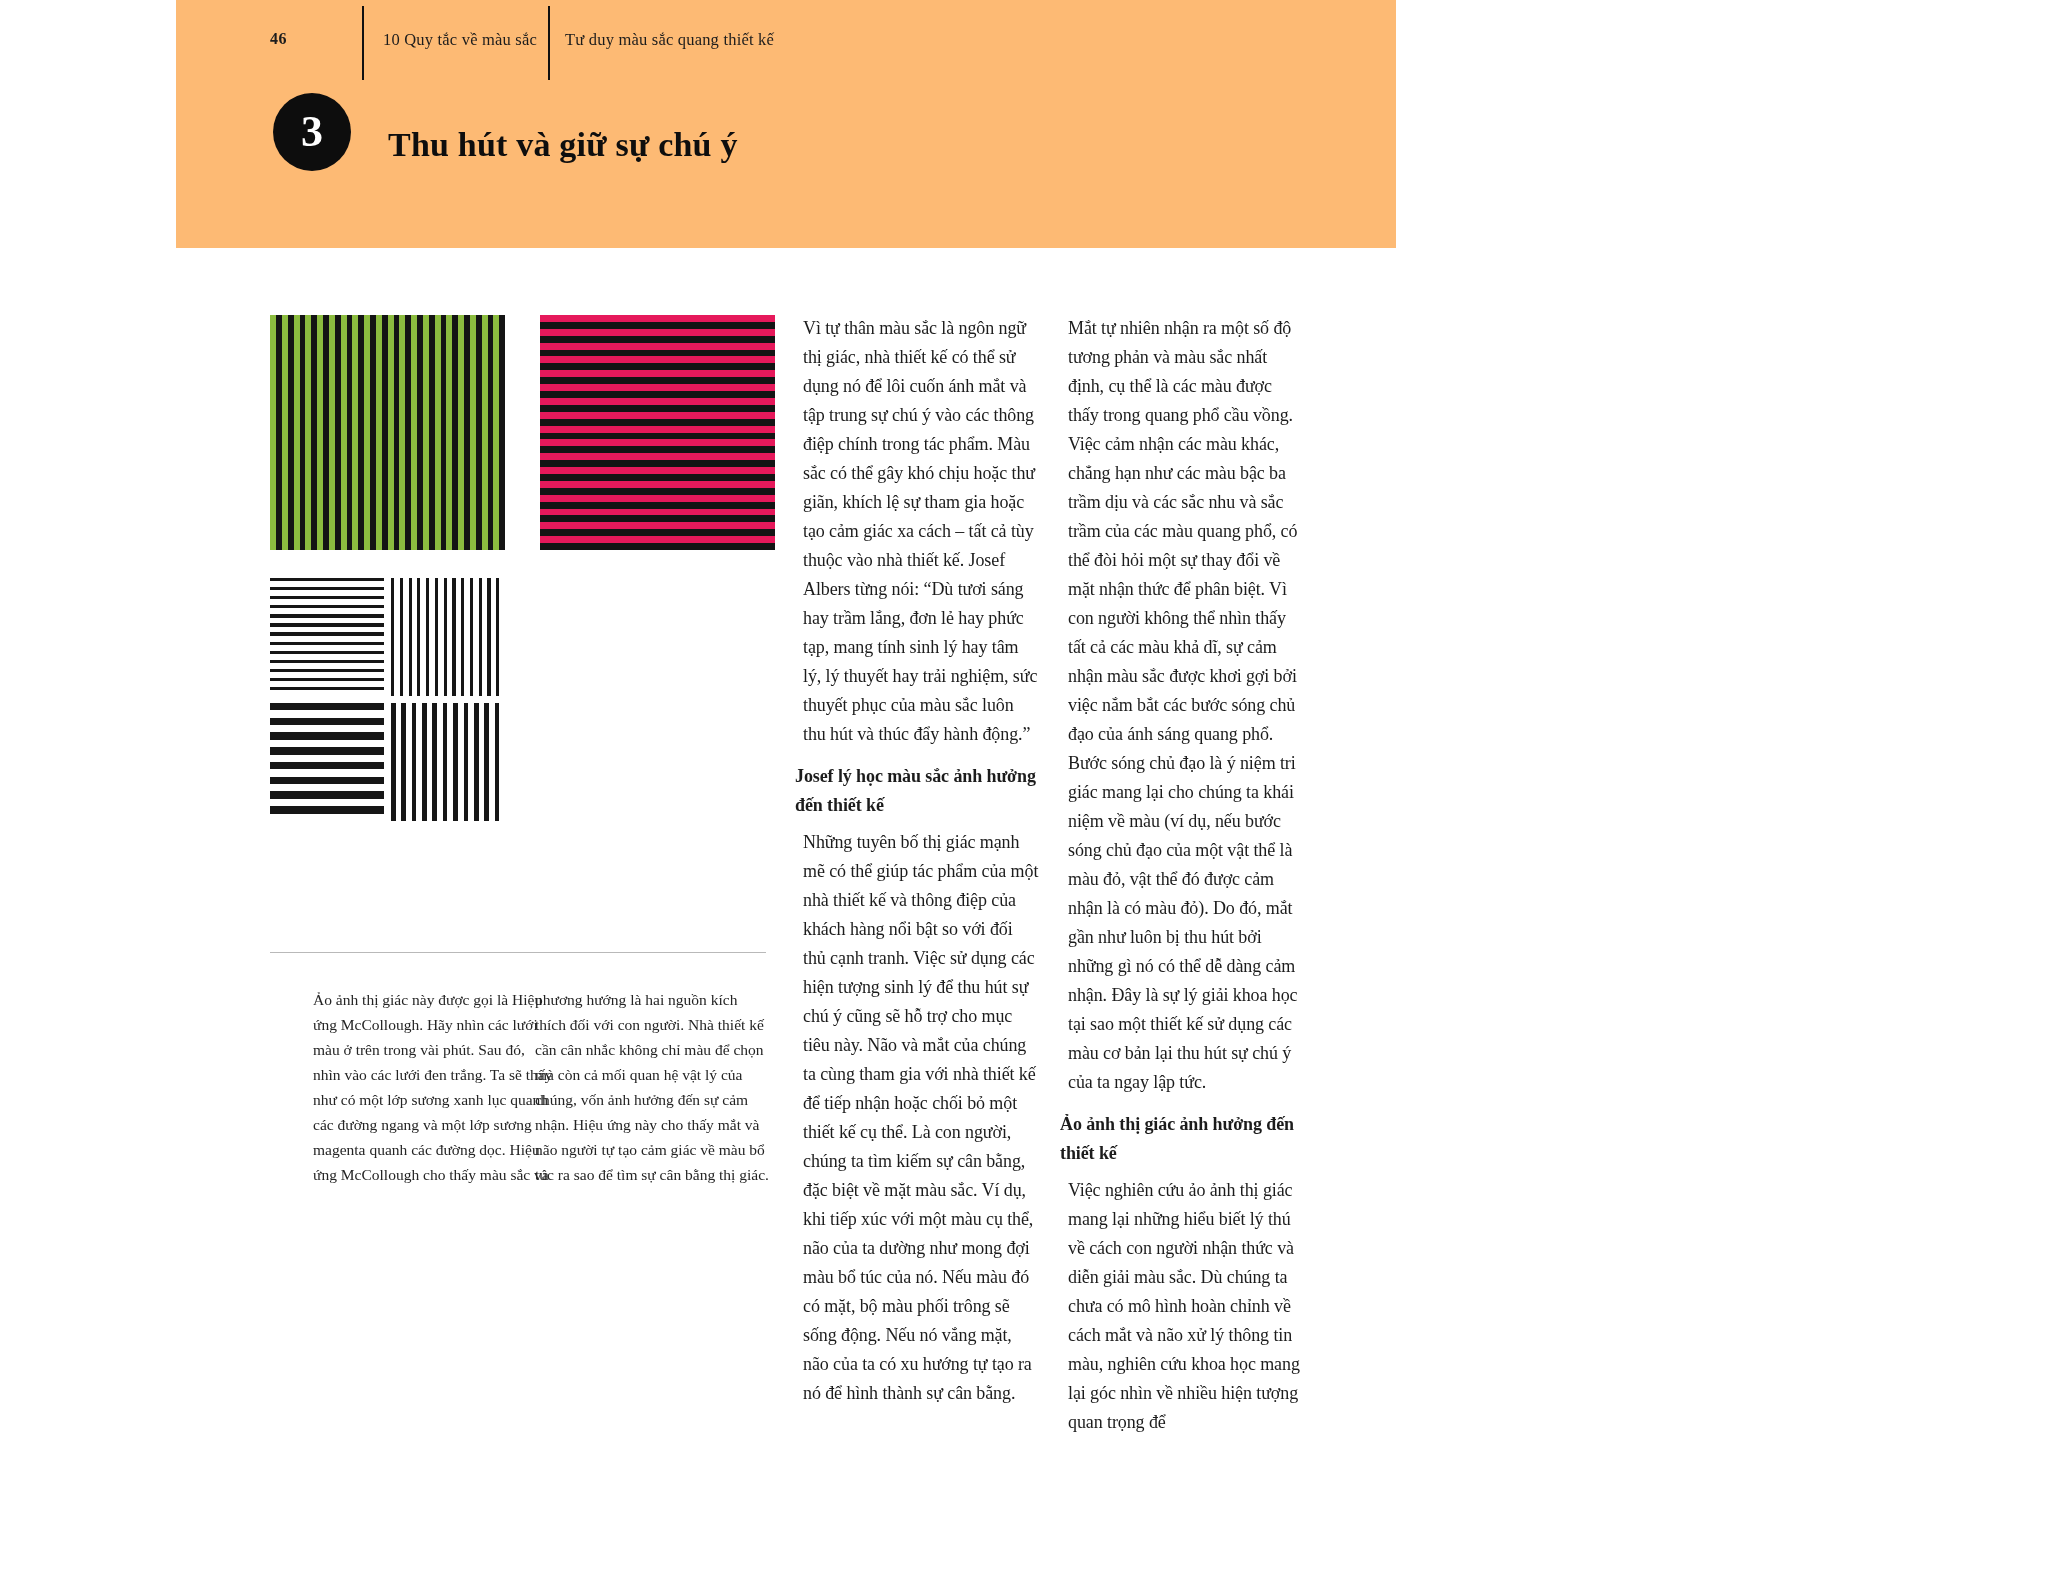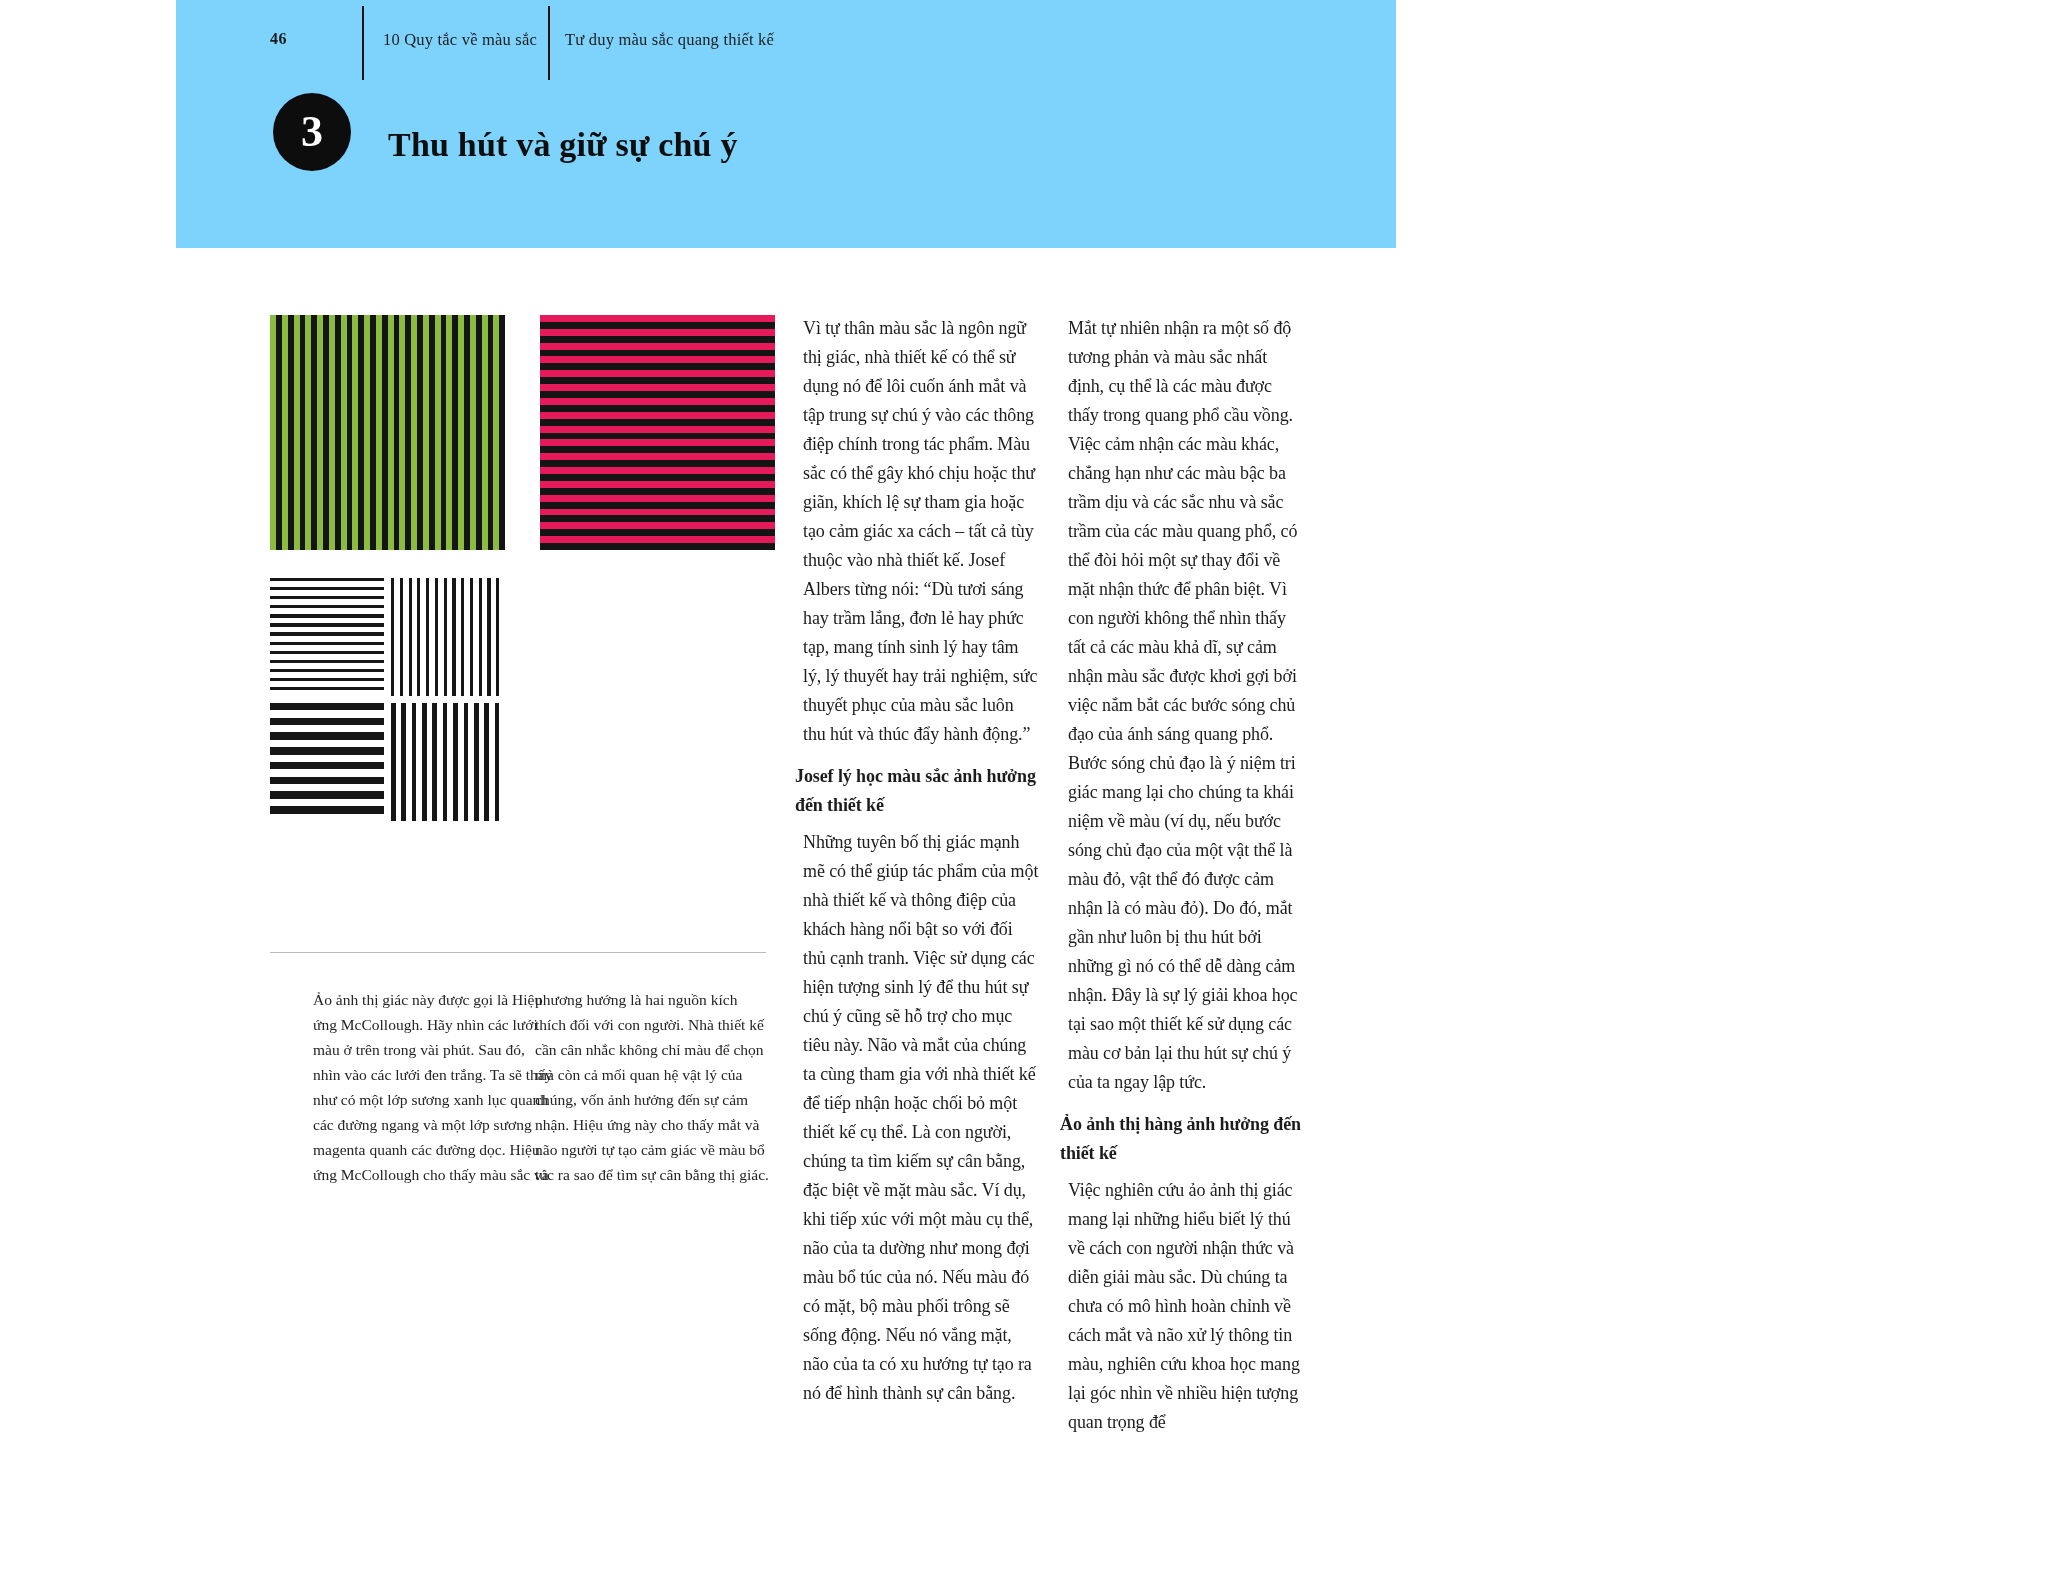--- a/index.html
+++ b/index.html
@@ -43,21 +43,21 @@
   .caption-rule{position:absolute;left:270px;top:952px;width:496px;height:1px;background:#b9b9b9;}
   .caption{position:absolute;top:971px;font-size:15.5px;line-height:25px;color:#242424;}
   .cap1{left:270px;width:240px;margin-left:43px;}
   .cap2{left:535px;width:234px;}
 </style>
 </head>
 <body>
 
 <div class="page">
 
-  <div class="header-band" style="background-color: #7dd3fc; font-family: Liberation Serif, serif;">
+  <div class="header-band" style="background-color: #fdba74; font-family: Liberation Serif, serif;">
     <span class="page-num">46</span>
     <span class="hdiv d1"></span>
     <span class="running-head rh1">10 Quy tắc về màu sắc</span>
     <span class="hdiv d2"></span>
     <span class="running-head rh2">Tư duy màu sắc quang thiết kế</span>
     <div class="chapter-circle">
       <span>3</span>
     </div>
     <h1 class="chapter-title">Thu hút và giữ sự chú ý</h1>
   </div>
@@ -74,21 +74,21 @@
   </div>
 
   <div class="textcol col1">
     <p>Vì tự thân màu sắc là ngôn ngữ thị giác, nhà thiết kế có thể sử dụng nó để lôi cuốn ánh mắt và tập trung sự chú ý vào các thông điệp chính trong tác phẩm. Màu sắc có thể gây khó chịu hoặc thư giãn, khích lệ sự tham gia hoặc tạo cảm giác xa cách – tất cả tùy thuộc vào nhà thiết kế. Josef Albers từng nói: “Dù tươi sáng hay trầm lắng, đơn lẻ hay phức tạp, mang tính sinh lý hay tâm lý, lý thuyết hay trải nghiệm, sức thuyết phục của màu sắc luôn thu hút và thúc đẩy hành động.”</p>
     <h2>Josef lý học màu sắc ảnh hưởng đến thiết kế</h2>
     <p>Những tuyên bố thị giác mạnh mẽ có thể giúp tác phẩm của một nhà thiết kế và thông điệp của khách hàng nổi bật so với đối thủ cạnh tranh. Việc sử dụng các hiện tượng sinh lý để thu hút sự chú ý cũng sẽ hỗ trợ cho mục tiêu này. Não và mắt của chúng ta cùng tham gia với nhà thiết kế để tiếp nhận hoặc chối bỏ một thiết kế cụ thể. Là con người, chúng ta tìm kiếm sự cân bằng, đặc biệt về mặt màu sắc. Ví dụ, khi tiếp xúc với một màu cụ thể, não của ta dường như mong đợi màu bổ túc của nó. Nếu màu đó có mặt, bộ màu phối trông sẽ sống động. Nếu nó vắng mặt, não của ta có xu hướng tự tạo ra nó để hình thành sự cân bằng.</p>
   </div>
 
   <div class="textcol col2">
     <p>Mắt tự nhiên nhận ra một số độ tương phản và màu sắc nhất định, cụ thể là các màu được thấy trong quang phổ cầu vồng. Việc cảm nhận các màu khác, chẳng hạn như các màu bậc ba trầm dịu và các sắc nhu và sắc trầm của các màu quang phổ, có thể đòi hỏi một sự thay đổi về mặt nhận thức để phân biệt. Vì con người không thể nhìn thấy tất cả các màu khả dĩ, sự cảm nhận màu sắc được khơi gợi bởi việc nắm bắt các bước sóng chủ đạo của ánh sáng quang phổ. Bước sóng chủ đạo là ý niệm tri giác mang lại cho chúng ta khái niệm về màu (ví dụ, nếu bước sóng chủ đạo của một vật thể là màu đỏ, vật thể đó được cảm nhận là có màu đỏ). Do đó, mắt gần như luôn bị thu hút bởi những gì nó có thể dễ dàng cảm nhận. Đây là sự lý giải khoa học tại sao một thiết kế sử dụng các màu cơ bản lại thu hút sự chú ý của ta ngay lập tức.</p>
-    <h2>Ảo ảnh thị hàng ảnh hưởng đến thiết kế</h2>
+    <h2>Ảo ảnh thị giác ảnh hưởng đến thiết kế</h2>
     <p>Việc nghiên cứu ảo ảnh thị giác mang lại những hiểu biết lý thú về cách con người nhận thức và diễn giải màu sắc. Dù chúng ta chưa có mô hình hoàn chỉnh về cách mắt và não xử lý thông tin màu, nghiên cứu khoa học mang lại góc nhìn về nhiều hiện tượng quan trọng để</p>
   </div>
 
   <div class="caption-rule"></div>
 
   <p class="caption cap1">Ảo ảnh thị giác này được gọi là Hiệu ứng McCollough. Hãy nhìn các lưới màu ở trên trong vài phút. Sau đó, nhìn vào các lưới đen trắng. Ta sẽ thấy như có một lớp sương xanh lục quanh các đường ngang và một lớp sương magenta quanh các đường dọc. Hiệu ứng McCollough cho thấy màu sắc và</p>
   <p class="caption cap2">phương hướng là hai nguồn kích thích đối với con người. Nhà thiết kế cần cân nhắc không chỉ màu để chọn mà còn cả mối quan hệ vật lý của chúng, vốn ảnh hưởng đến sự cảm nhận. Hiệu ứng này cho thấy mắt và não người tự tạo cảm giác về màu bổ túc ra sao để tìm sự cân bằng thị giác.</p>
 
 </div>
 

